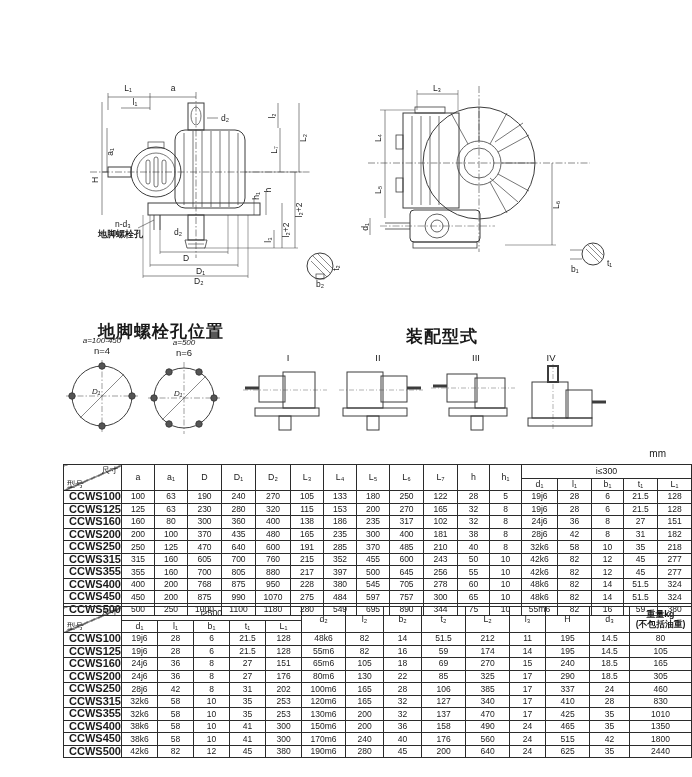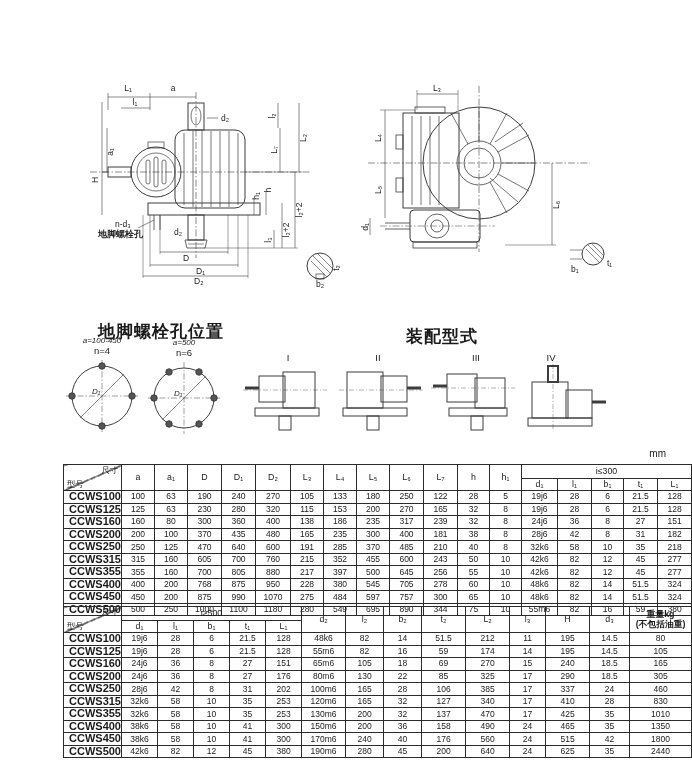--- a/index.html
+++ b/index.html
@@ -372,21 +372,21 @@
           <td class="model">CCWS160</td>
           <td>160</td>
           <td>80</td>
           <td>300</td>
           <td>360</td>
           <td>400</td>
           <td>138</td>
           <td>186</td>
           <td>235</td>
           <td>317</td>
-          <td>239</td>
+          <td>102</td>
           <td>32</td>
           <td>8</td>
           <td>24j6</td>
           <td>36</td>
           <td>8</td>
           <td>27</td>
           <td>151</td>
         </tr>
         <tr>
           <td class="model">CCWS200</td>

